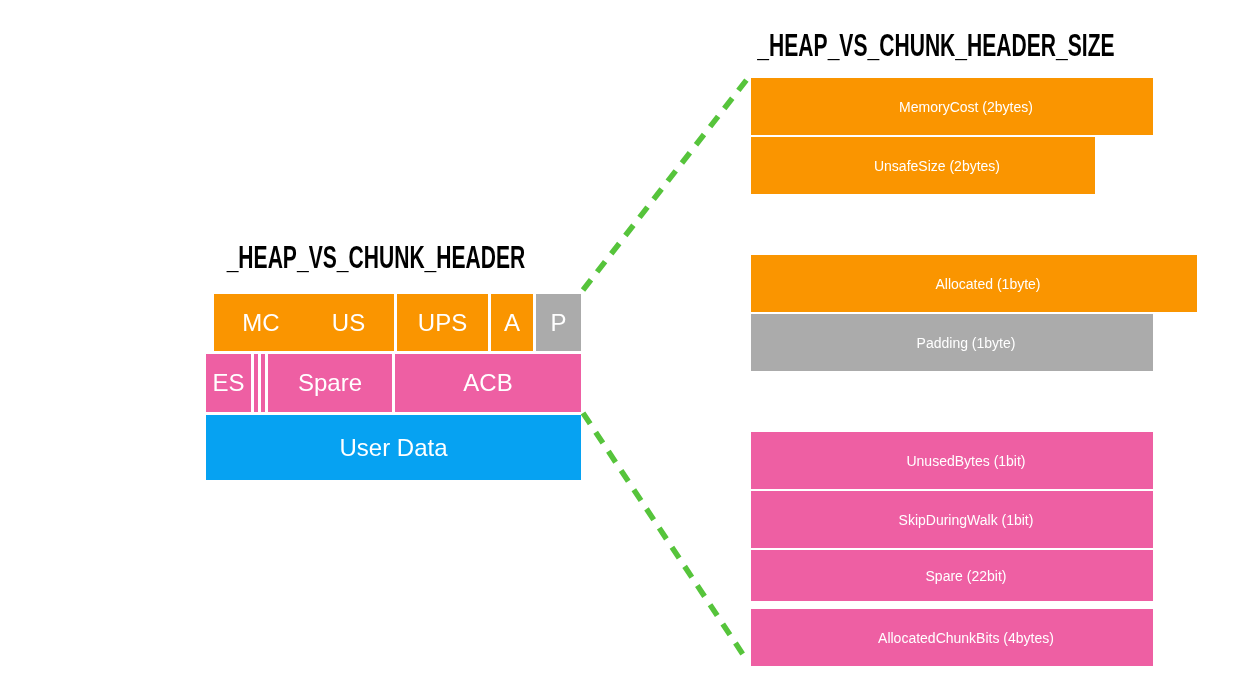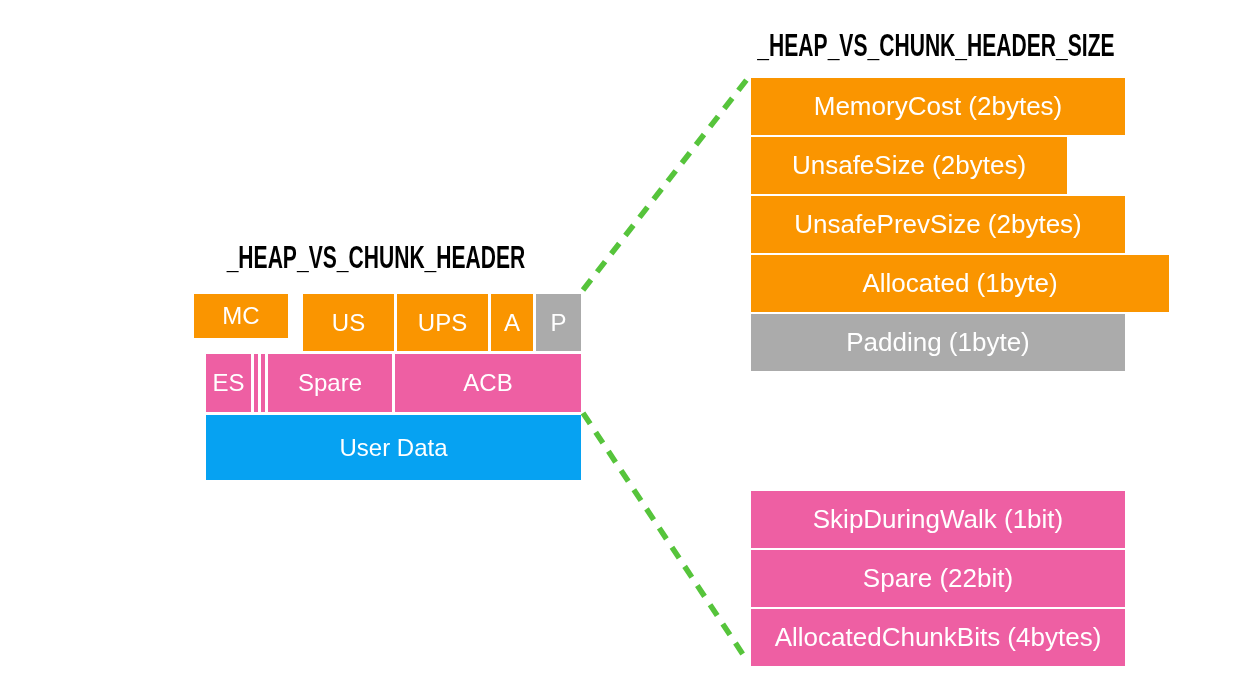--- a/index.html
+++ b/index.html
@@ -42,56 +42,56 @@
   .cell {
     position: absolute;
     display: flex;
     align-items: center;
     justify-content: center;
     color: var(--cell_text, #fff);
     font-size: 24px;
     white-space: nowrap;
     overflow: hidden;
   }
-  .rcell { font-size: 26px; }
+  .rcell { font-size: 14px; padding-left: 28px; }
   .c-orange { background: var(--orange, #FA9500); }
   .c-pink   { background: var(--pink,   #EE5FA3); }
   .c-blue   { background: var(--blue,   #06A2F2); }
   .c-gray   { background: var(--gray,   #ABABAB); }
 </style>
 </head>
 <body>
 
 <div class="canvas">
 
   <svg class="connectors" viewBox="0 0 1245 697" xmlns="http://www.w3.org/2000/svg">
     <line class="dash" x1="583" y1="290" x2="748" y2="78"></line>
     <line class="dash" x1="583" y1="413" x2="748" y2="662"></line>
   </svg>
 
   <div class="struct-title left-title">_HEAP_VS_CHUNK_HEADER</div>
 
-  <div class="cell c-orange" style="left:194px; top:294px; width:94px; height:44px">MC</div>
+  <div class="cell c-orange" style="left:214px; top:294px; width:94px; height:57px">MC</div>
   <div class="cell c-orange" style="left:303px; top:294px; width:91px; height:57px">US</div>
   <div class="cell c-orange" style="left:397px; top:294px; width:91px; height:57px">UPS</div>
   <div class="cell c-orange" style="left:491px; top:294px; width:42px; height:57px">A</div>
   <div class="cell c-gray" style="left:536px; top:294px; width:45px; height:57px">P</div>
 
   <div class="cell c-pink" style="left:206px; top:354px; width:45px; height:58px">ES</div>
   <div class="cell c-pink" style="left:254px; top:354px; width:4px; height:58px"></div>
   <div class="cell c-pink" style="left:261px; top:354px; width:4px; height:58px"></div>
   <div class="cell c-pink" style="left:268px; top:354px; width:124px; height:58px">Spare</div>
   <div class="cell c-blue" style="left:206px; top:415px; width:375px; height:65px">User Data</div>
 
   <div class="cell c-pink" style="left:395px; top:354px; width:186px; height:58px">ACB</div>
 
   <div class="struct-title right-title">_HEAP_VS_CHUNK_HEADER_SIZE</div>
 
   <div class="cell rcell c-orange" style="left:751px; top:78px; width:374px; height:57px">MemoryCost (2bytes)</div>
   <div class="cell rcell c-orange" style="left:751px; top:137px; width:316px; height:57px">UnsafeSize (2bytes)</div>
-  <div class="cell rcell c-orange" style="left:751px; top:196px; width:374px; height:57px">UnsafePrevSize (2bytes)</div>
   <div class="cell rcell c-orange" style="left:751px; top:255px; width:418px; height:57px">Allocated (1byte)</div>
   <div class="cell rcell c-gray" style="left:751px; top:314px; width:374px; height:57px">Padding (1byte)</div>
+  <div class="cell rcell c-pink" style="left:751px; top:432px; width:374px; height:57px">UnusedBytes (1bit)</div>
   <div class="cell rcell c-pink" style="left:751px; top:491px; width:374px; height:57px">SkipDuringWalk (1bit)</div>
-  <div class="cell rcell c-pink" style="left:751px; top:550px; width:374px; height:57px">Spare (22bit)</div>
+  <div class="cell rcell c-pink" style="left:751px; top:550px; width:374px; height:51px">Spare (22bit)</div>
   <div class="cell rcell c-pink" style="left:751px; top:609px; width:374px; height:57px">AllocatedChunkBits (4bytes)</div>
 
 </div>
 
 </body></html>

